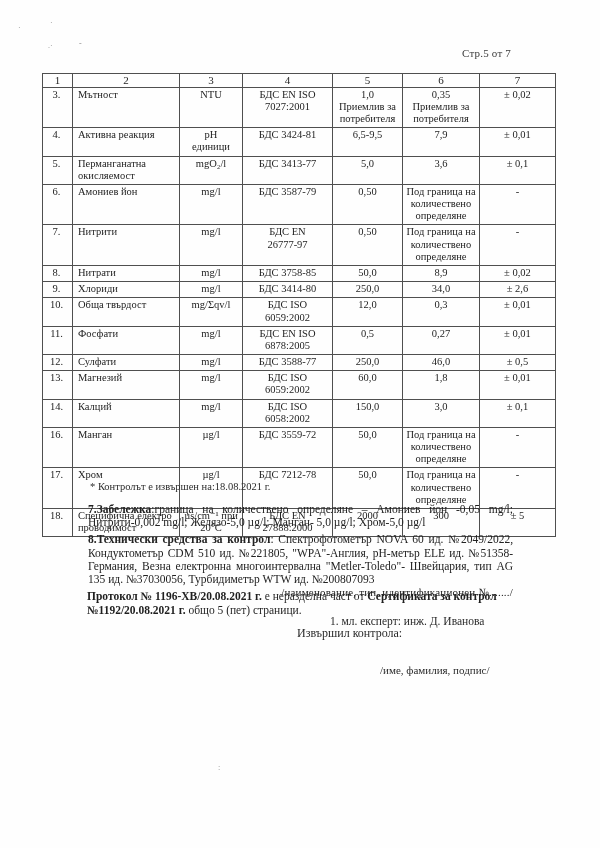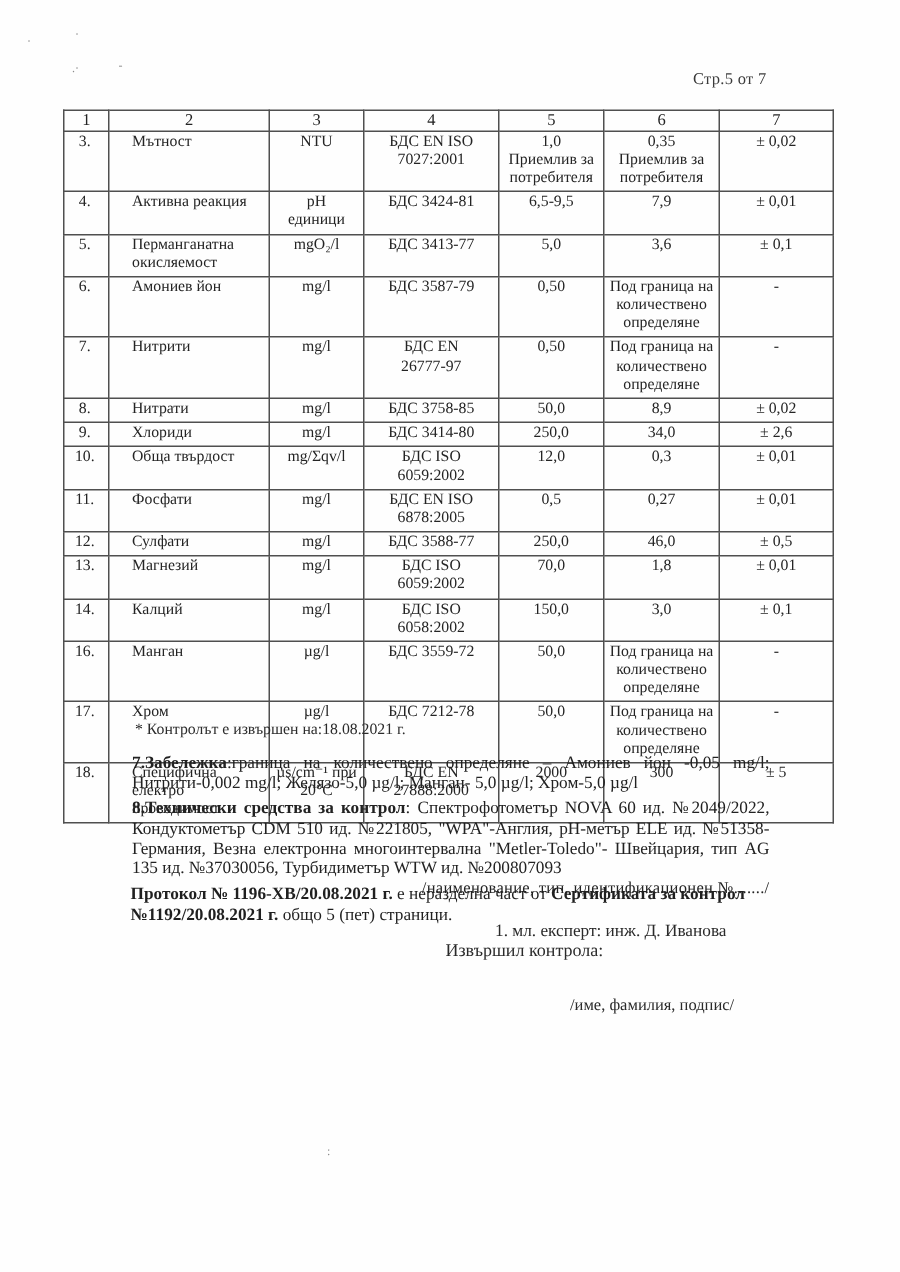--- a/index.html
+++ b/index.html
@@ -32,21 +32,21 @@
   table.results th,table.results td{
     border:1px solid #4f4f4f;
     vertical-align:top;
     text-align:center;
     padding:1px 2px 2px 2px;
     white-space:pre-line;
     overflow:hidden;
     font-weight:normal;
   }
   table.results thead th{height:11px;padding:0 2px;font-size:11px;}
-  table.results td.c2{text-align:left;padding-left:15px;}
+  table.results td.c2{text-align:left;padding-left:5px;}
   table.results td.c1{padding-left:0;}
 
   .footnote{
     position:absolute;left:90px;top:481px;
     font-size:10.5px;color:#2b2b2b;
   }
 
   .notes{
     position:absolute;left:88px;top:503px;width:425px;
     font-size:11.5px;line-height:13.2px;text-align:justify;color:#222;
@@ -213,21 +213,21 @@
           <td class="c5">250,0</td>
           <td class="c6">46,0</td>
           <td class="c7">± 0,5</td>
         </tr>
         <tr>
           <td class="c1">13.</td>
           <td class="c2">Магнезий</td>
           <td class="c3">mg/l</td>
           <td class="c4">БДС ISO
 6059:2002</td>
-          <td class="c5">70,0</td>
+          <td class="c5">60,0</td>
           <td class="c6">1,8</td>
           <td class="c7">± 0,01</td>
         </tr>
         <tr>
           <td class="c1">14.</td>
           <td class="c2">Калций</td>
           <td class="c3">mg/l</td>
           <td class="c4">БДС ISO
 6058:2002</td>
           <td class="c5">150,0</td>

